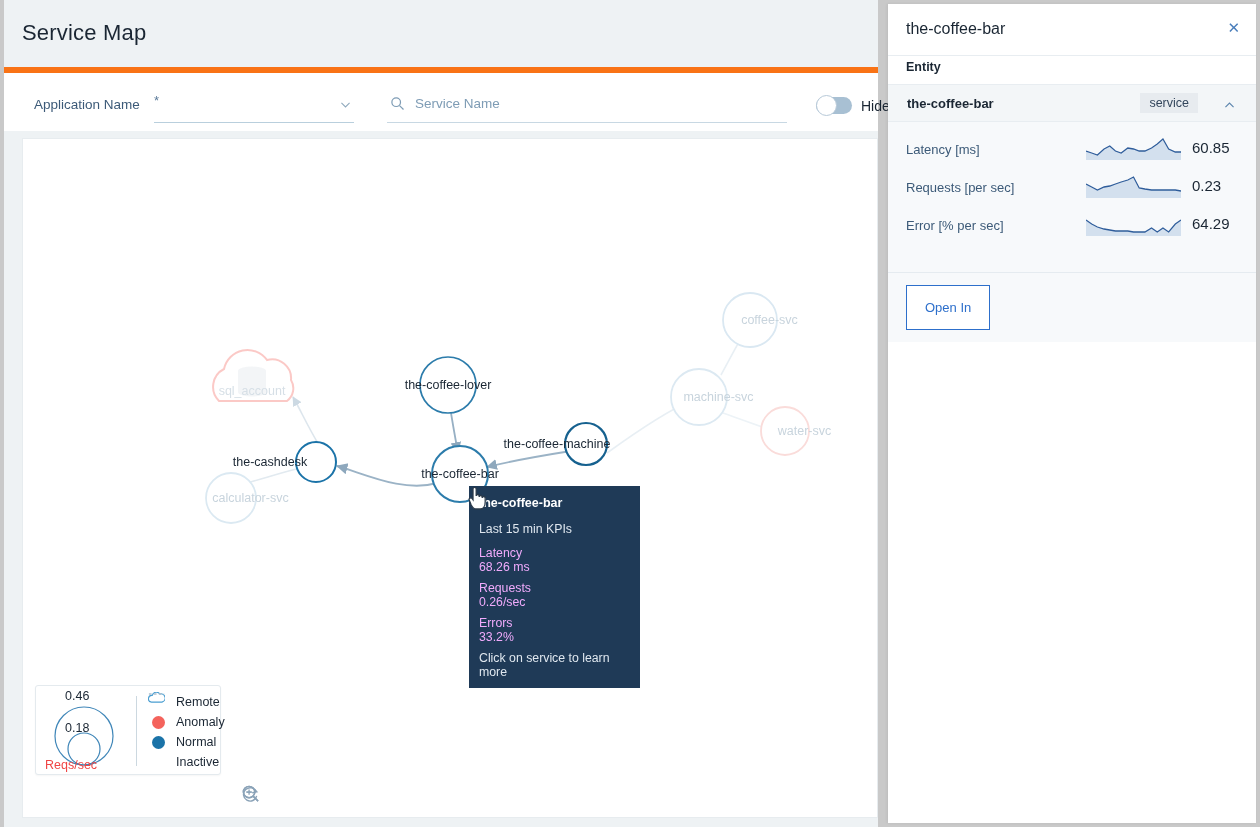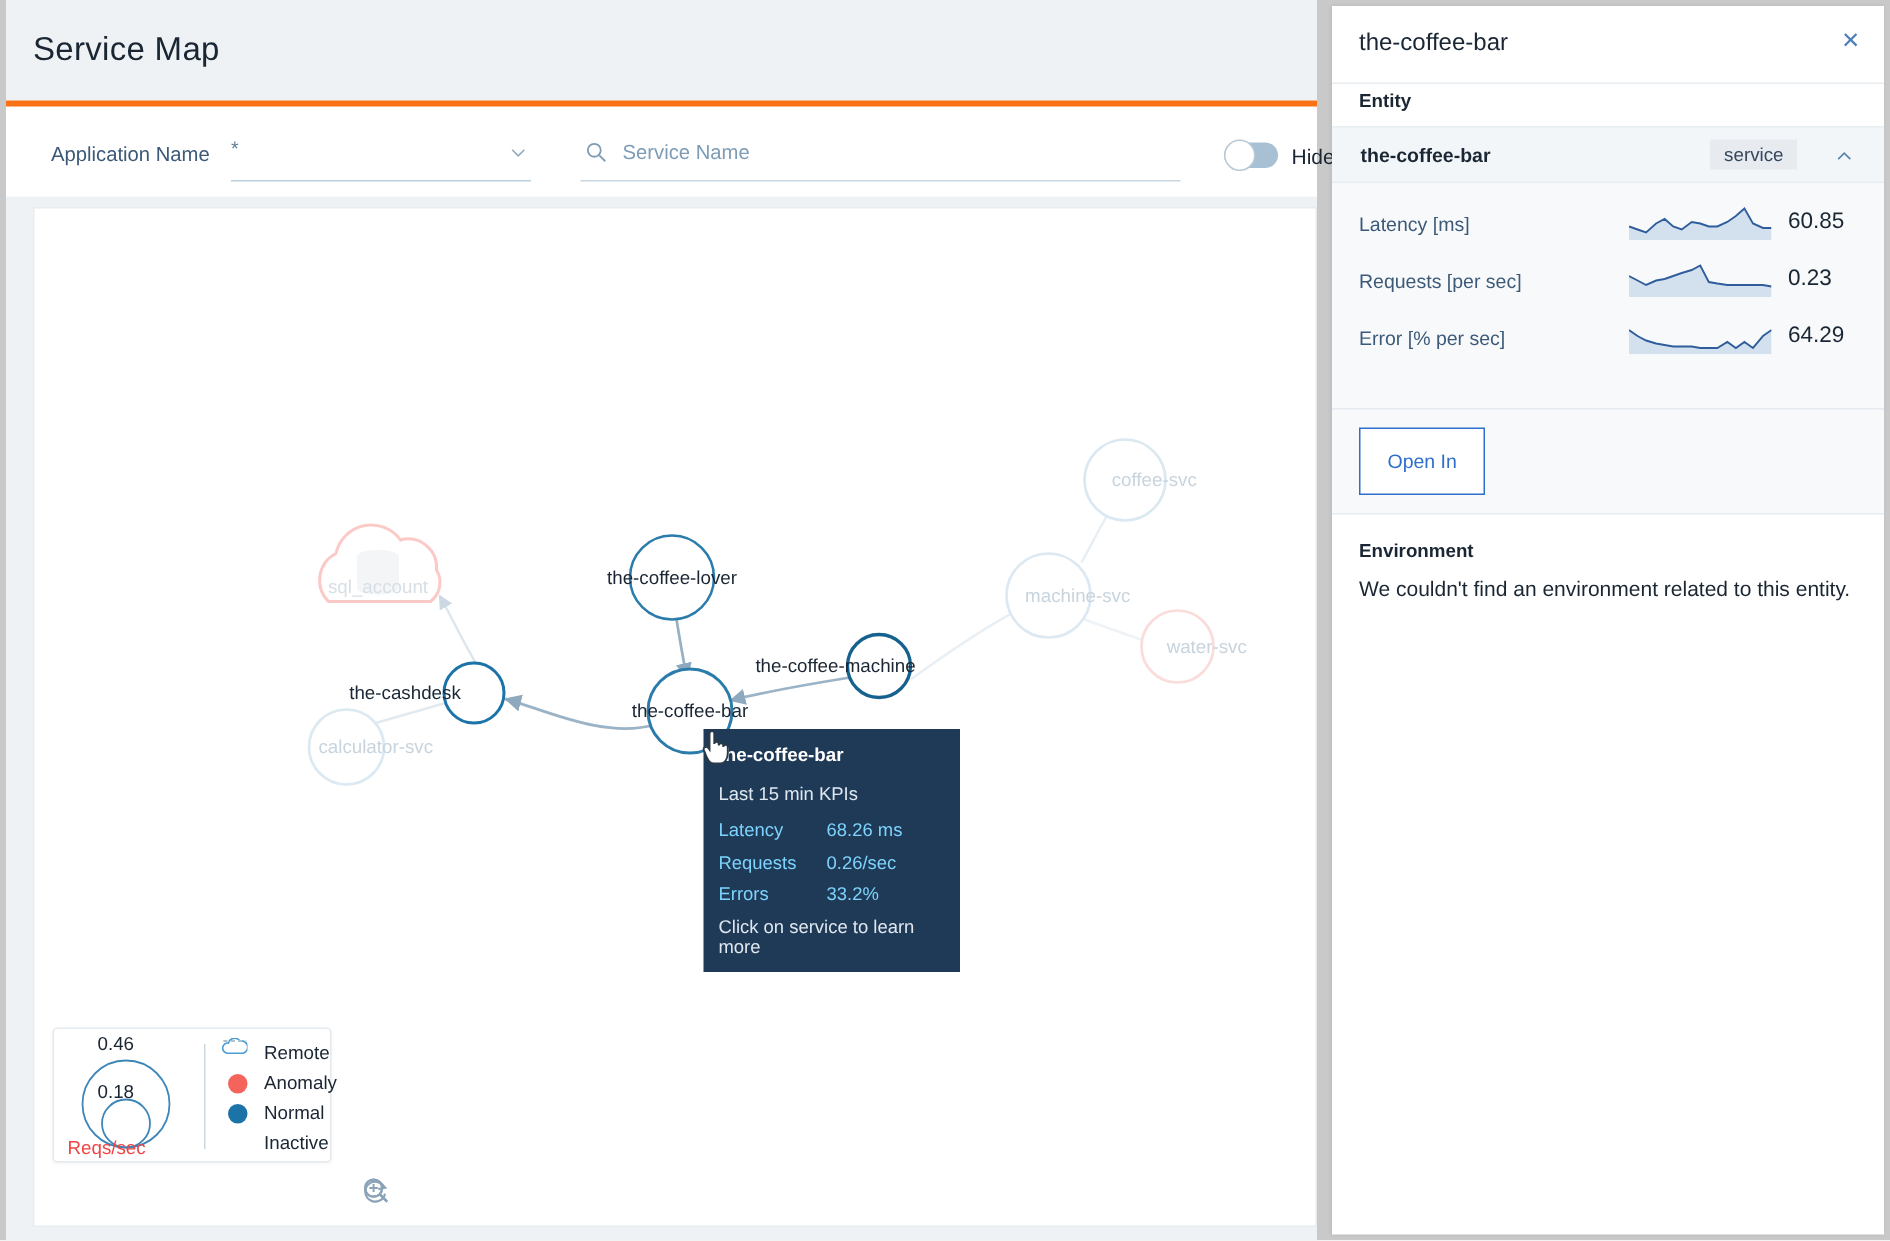--- a/index.html
+++ b/index.html
@@ -26,21 +26,21 @@
     background: #eef2f4;
   }
   .page-title {
     position: absolute; left: 18px; top: 20px;
     font-size: 22px; color: #1a2633; font-weight: 400;
     letter-spacing: .2px;
   }
   .filter-bar {
     position: absolute; left: 0; top: 67px; width: 874px; height: 64px;
     background: #ffffff;
-    border-top: 4px solid #f97316;
+    border-top: 6px solid #f97316;
   }
 
   .field-app {
     position: absolute; left: 30px; top: 18px; width: 320px; height: 32px;
   }
   .field-app .label {
     position: absolute; left: 0; top: 6px;
     font-size: 13.5px; color: #3c5a78;
   }
   .field-app .req {
@@ -114,21 +114,21 @@
     left: 446px; top: 347px;
     width: 171px;
     background: #1f3a57;
     color: #ffffff;
     padding: 11px 10px 9px 10px;
     font-size: 12.3px;
     line-height: 1.1;
   }
   .tooltip .t-title { font-weight: bold; font-size: 12.5px; margin-bottom: 12px; }
   .tooltip .t-sub { color: #dfe7ef; margin-bottom: 11px; }
-  .tooltip .t-row { display: flex; margin-bottom: 8px; color: #7dd3fc; }
+  .tooltip .t-row { display: flex; margin-bottom: 8px; color: #f0abfc; flex-direction: column; }
   .tooltip .t-row .k { width: 72px; }
   .tooltip .t-foot { color: #dfe7ef; margin-top: 5px; }
 
   
   .cursor { position: absolute; left: 444px; top: 348px; width: 20px; height: 24px; }
 
   
   .legend {
     position: absolute; left: 12px; bottom: 42px;
     width: 186px; height: 90px;
@@ -478,18 +478,14 @@
           </svg>
         </span>
         <span class="mv">64.29</span>
       </div>
     </div>
 
     <div class="openin-wrap">
       <button class="btn-openin">Open In</button>
     </div>
 
-    <div class="env-wrap">
-      <div class="env-title">Environment</div>
-      <div class="env-text">We couldn't find an environment related to this entity.</div>
-    </div>
   </div>
 </div>
 
 </body></html>

